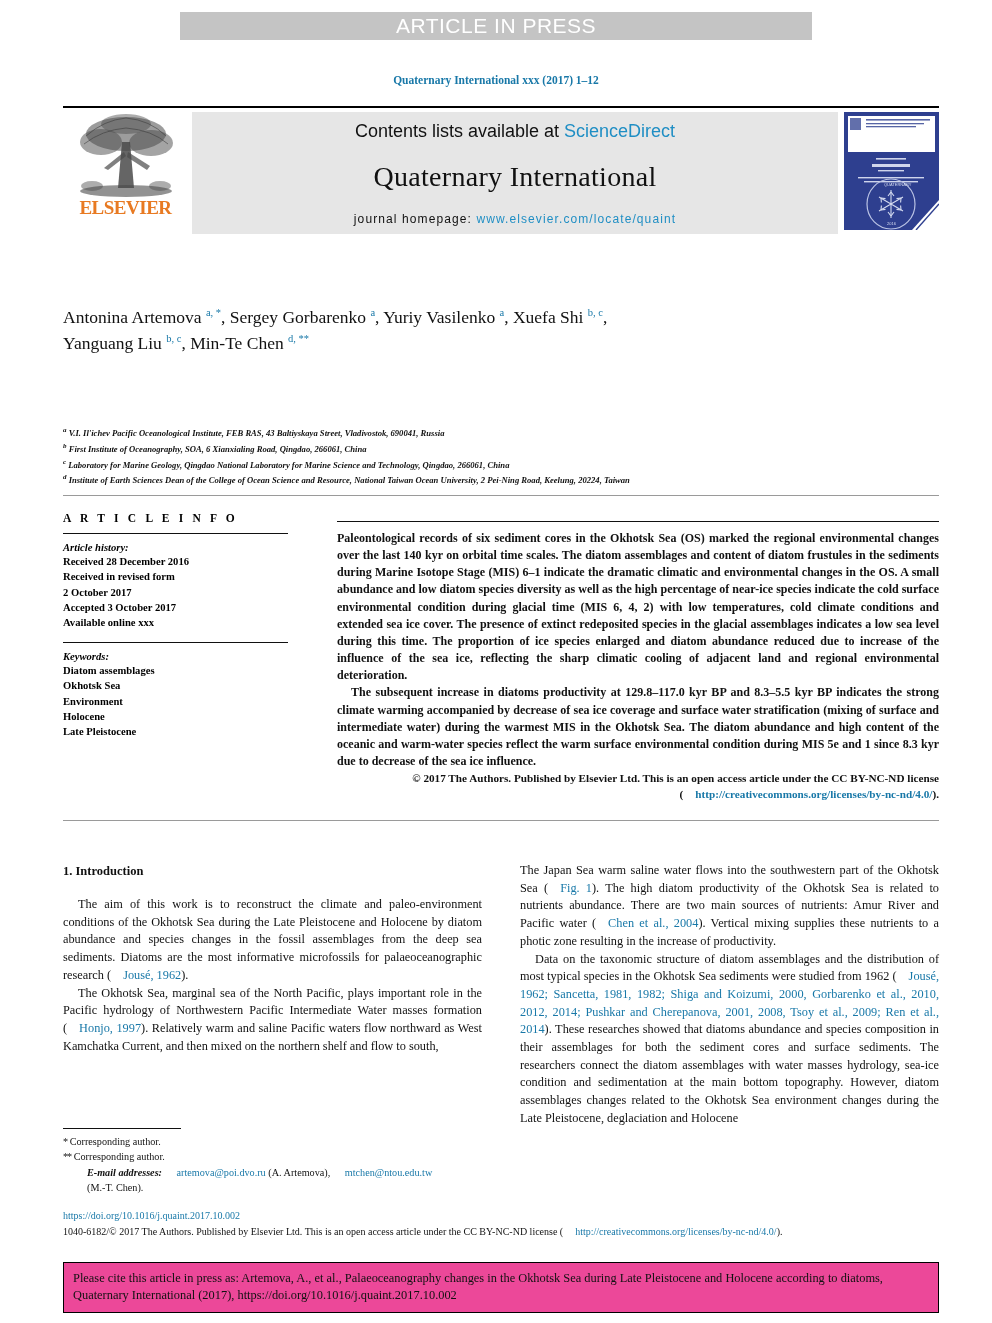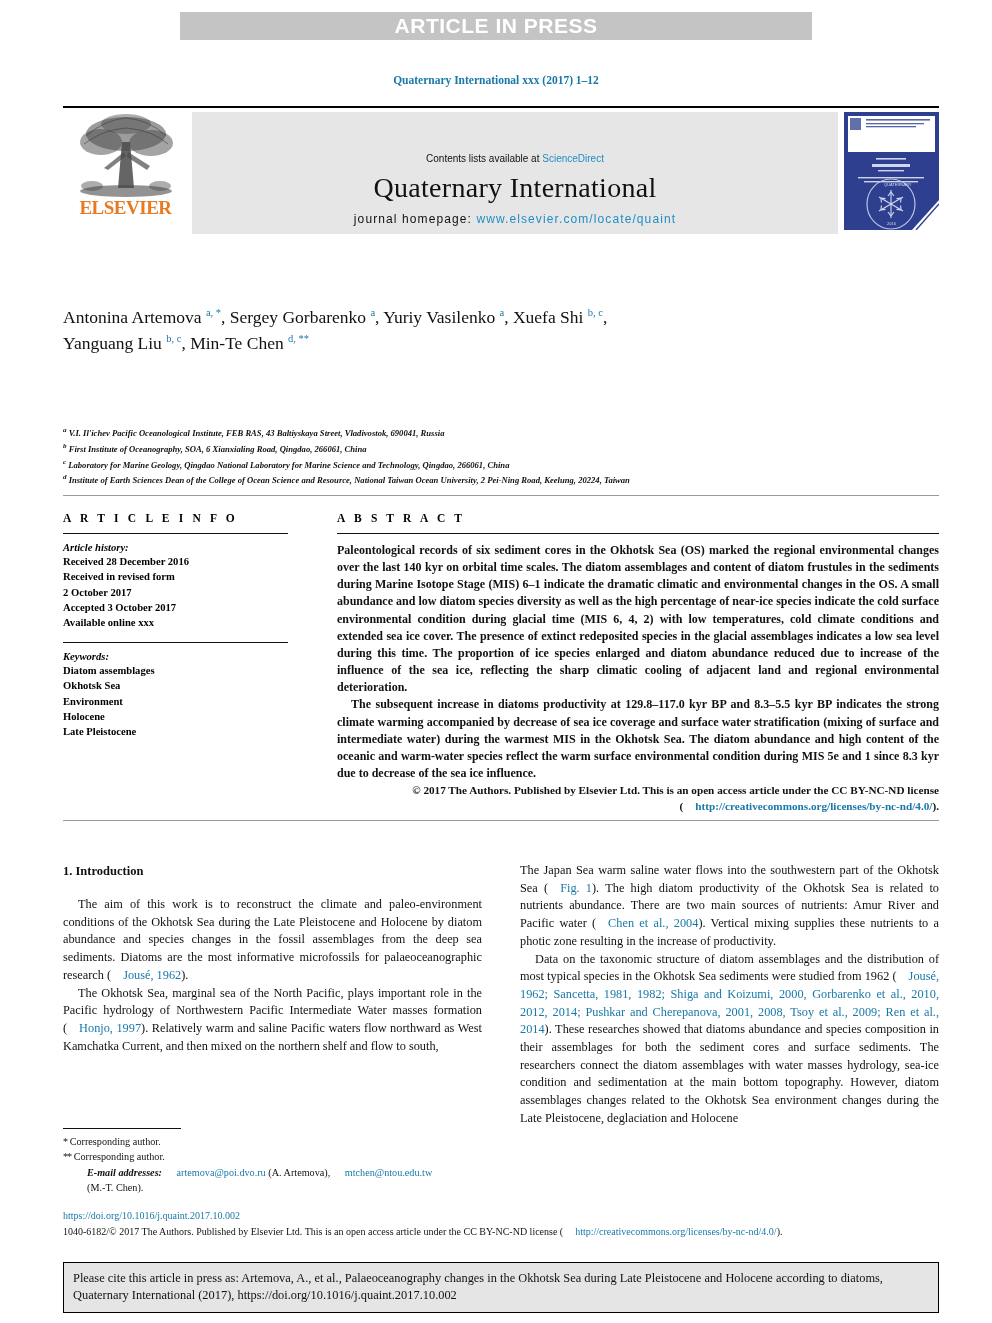--- a/index.html
+++ b/index.html
@@ -23,21 +23,21 @@
     top: 12px;
     width: 632px;
     height: 28px;
     background: #c4c4c4;
     display: flex;
     align-items: center;
     justify-content: center;
   }
   .press-banner span {
     font-family: "Liberation Sans", sans-serif;
-    font-weight: bold;
+    font-weight: normal;
     font-size: 21px;
     letter-spacing: 0.5px;
     color: #ffffff;
   }
 
   
   .journal-ref {
     position: absolute;
     left: 0;
     top: 74px;
@@ -83,23 +83,22 @@
     background: #e6e6e6;
     display: flex;
     flex-direction: column;
     align-items: center;
     justify-content: space-between;
     padding: 9px 0 8px 0;
     margin-left: 4px;
   }
   .contents-line {
     font-family: "Liberation Sans", sans-serif;
-    font-size: 10px;
-    color: #111;
-    margin-top: 32px;
+    font-size: 18px;
+    color: #111;
   }
   .contents-line a { color: #1f8ec4; text-decoration: none; }
   .journal-title {
     font-family: "Liberation Serif", serif;
     font-size: 28px;
     color: #111;
     letter-spacing: 0.3px;
   }
   .homepage-line {
     font-family: "Liberation Sans", sans-serif;
@@ -280,21 +279,21 @@
     color: #111;
   }
 
   
   .cite-box {
     position: absolute;
     left: 63px;
     top: 1262px;
     width: 876px;
     border: 1px solid #000;
-    background: #e5e5e5;
+    background: #ec4899;
     padding: 7px 9px 8px 9px;
     box-sizing: border-box;
     font-size: 12.4px;
     line-height: 1.38;
     color: #111;
   }
 </style>
 </head>
 <body>
 
@@ -402,21 +401,20 @@
   <div class="hr-thin"></div>
   <div class="info-sub">Keywords:</div>
   <div class="info-line">Diatom assemblages</div>
   <div class="info-line">Okhotsk Sea</div>
   <div class="info-line">Environment</div>
   <div class="info-line">Holocene</div>
   <div class="info-line">Late Pleistocene</div>
 </div>
 
 <div class="abs-col">
-  <div class="sec-head">A B S T R A C T</div>
   <div class="hr-thick"></div>
   <p class="abs-p">Paleontological records of six sediment cores in the Okhotsk Sea (OS) marked the regional environmental changes over the last 140 kyr on orbital time scales. The diatom assemblages and content of diatom frustules in the sediments during Marine Isotope Stage (MIS) 6–1 indicate the dramatic climatic and environmental changes in the OS. A small abundance and low diatom species diversity as well as the high percentage of near-ice species indicate the cold surface environmental condition during glacial time (MIS 6, 4, 2) with low temperatures, cold climate conditions and extended sea ice cover. The presence of extinct redeposited species in the glacial assemblages indicates a low sea level during this time. The proportion of ice species enlarged and diatom abundance reduced due to increase of the influence of the sea ice, reflecting the sharp climatic cooling of adjacent land and regional environmental deterioration.</p>
   <p class="abs-p">The subsequent increase in diatoms productivity at 129.8–117.0 kyr BP and 8.3–5.5 kyr BP indicates the strong climate warming accompanied by decrease of sea ice coverage and surface water stratification (mixing of surface and intermediate water) during the warmest MIS in the Okhotsk Sea. The diatom abundance and high content of the oceanic and warm-water species reflect the warm surface environmental condition during MIS 5e and 1 since 8.3 kyr due to decrease of the sea ice influence.</p>
   <p class="abs-copy">
     <span>© 2017 The Authors. Published by Elsevier Ltd. This is an open access article under the CC BY-NC-ND license (</span><span class="lnk">http://creativecommons.org/licenses/by-nc-nd/4.0/</span><span>).</span>
   </p>
 </div>
 
 <div class="rule-bottom"></div>
 

